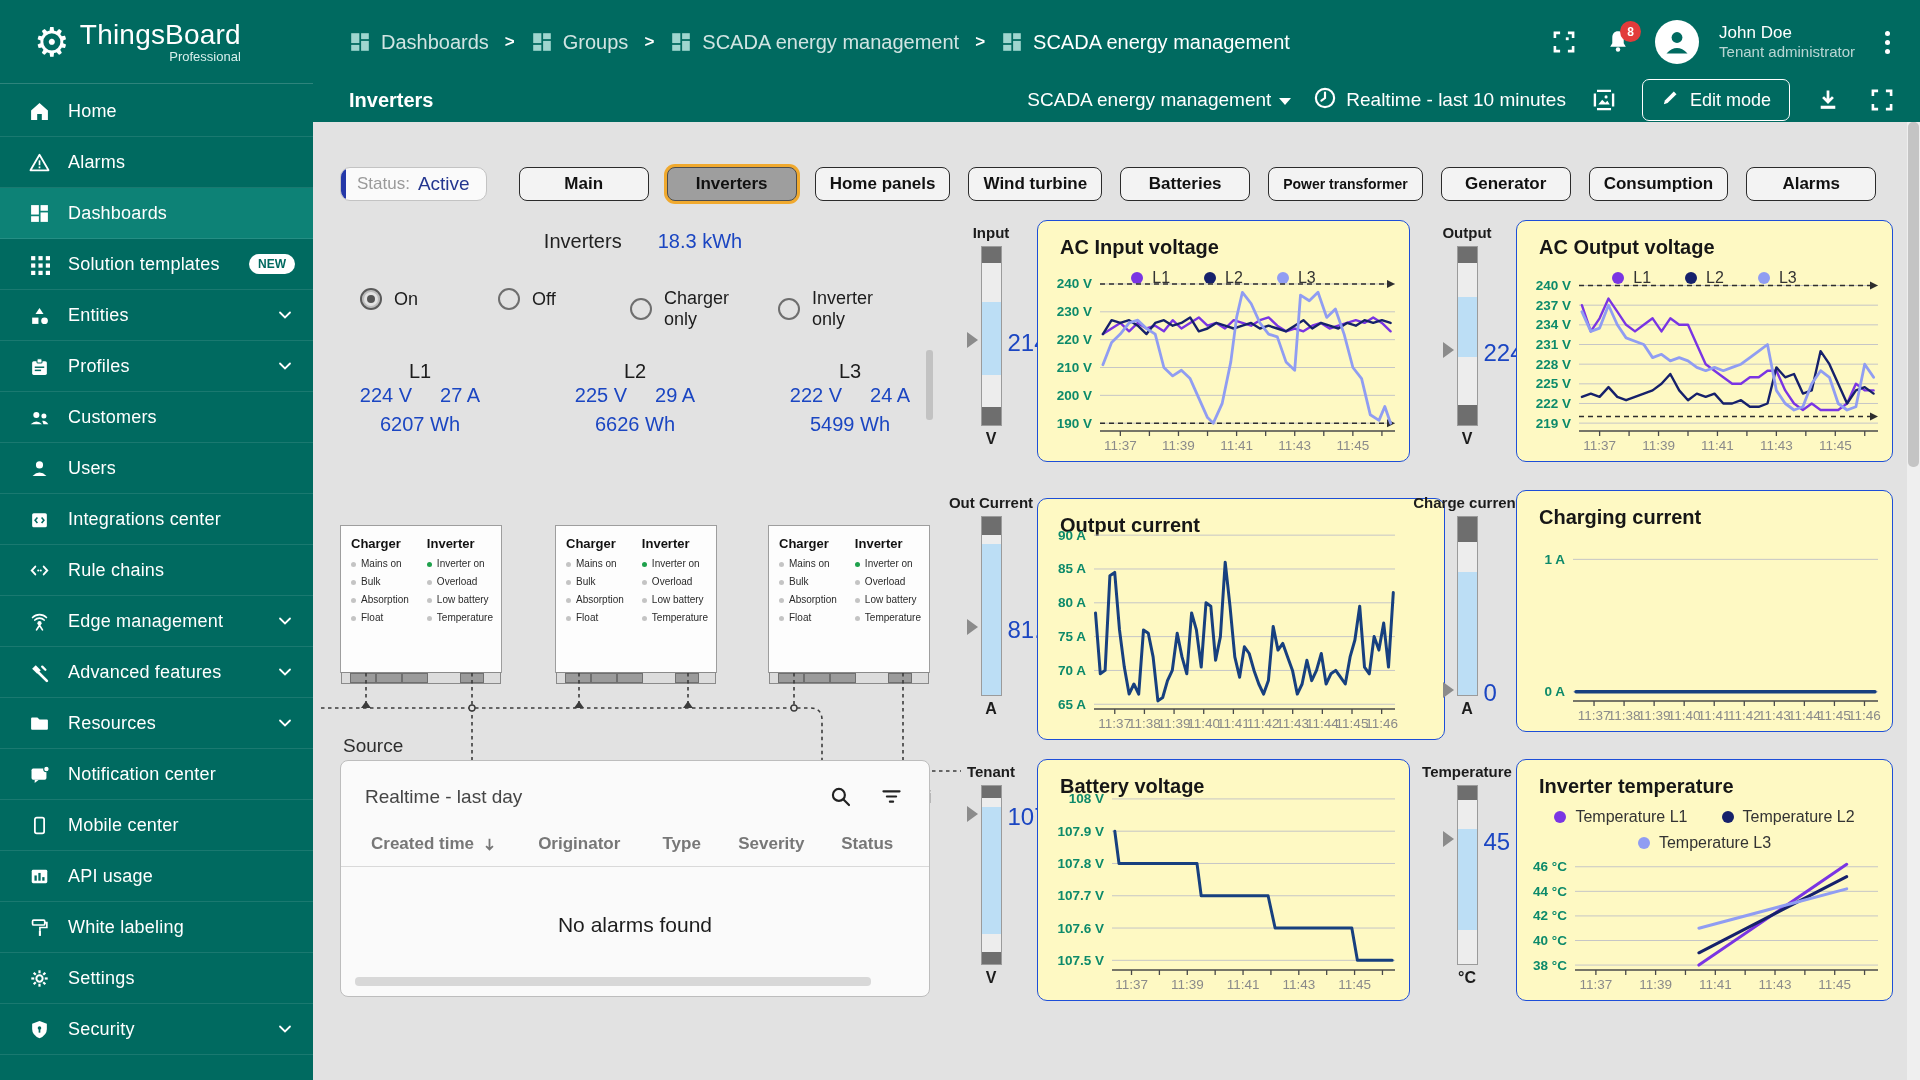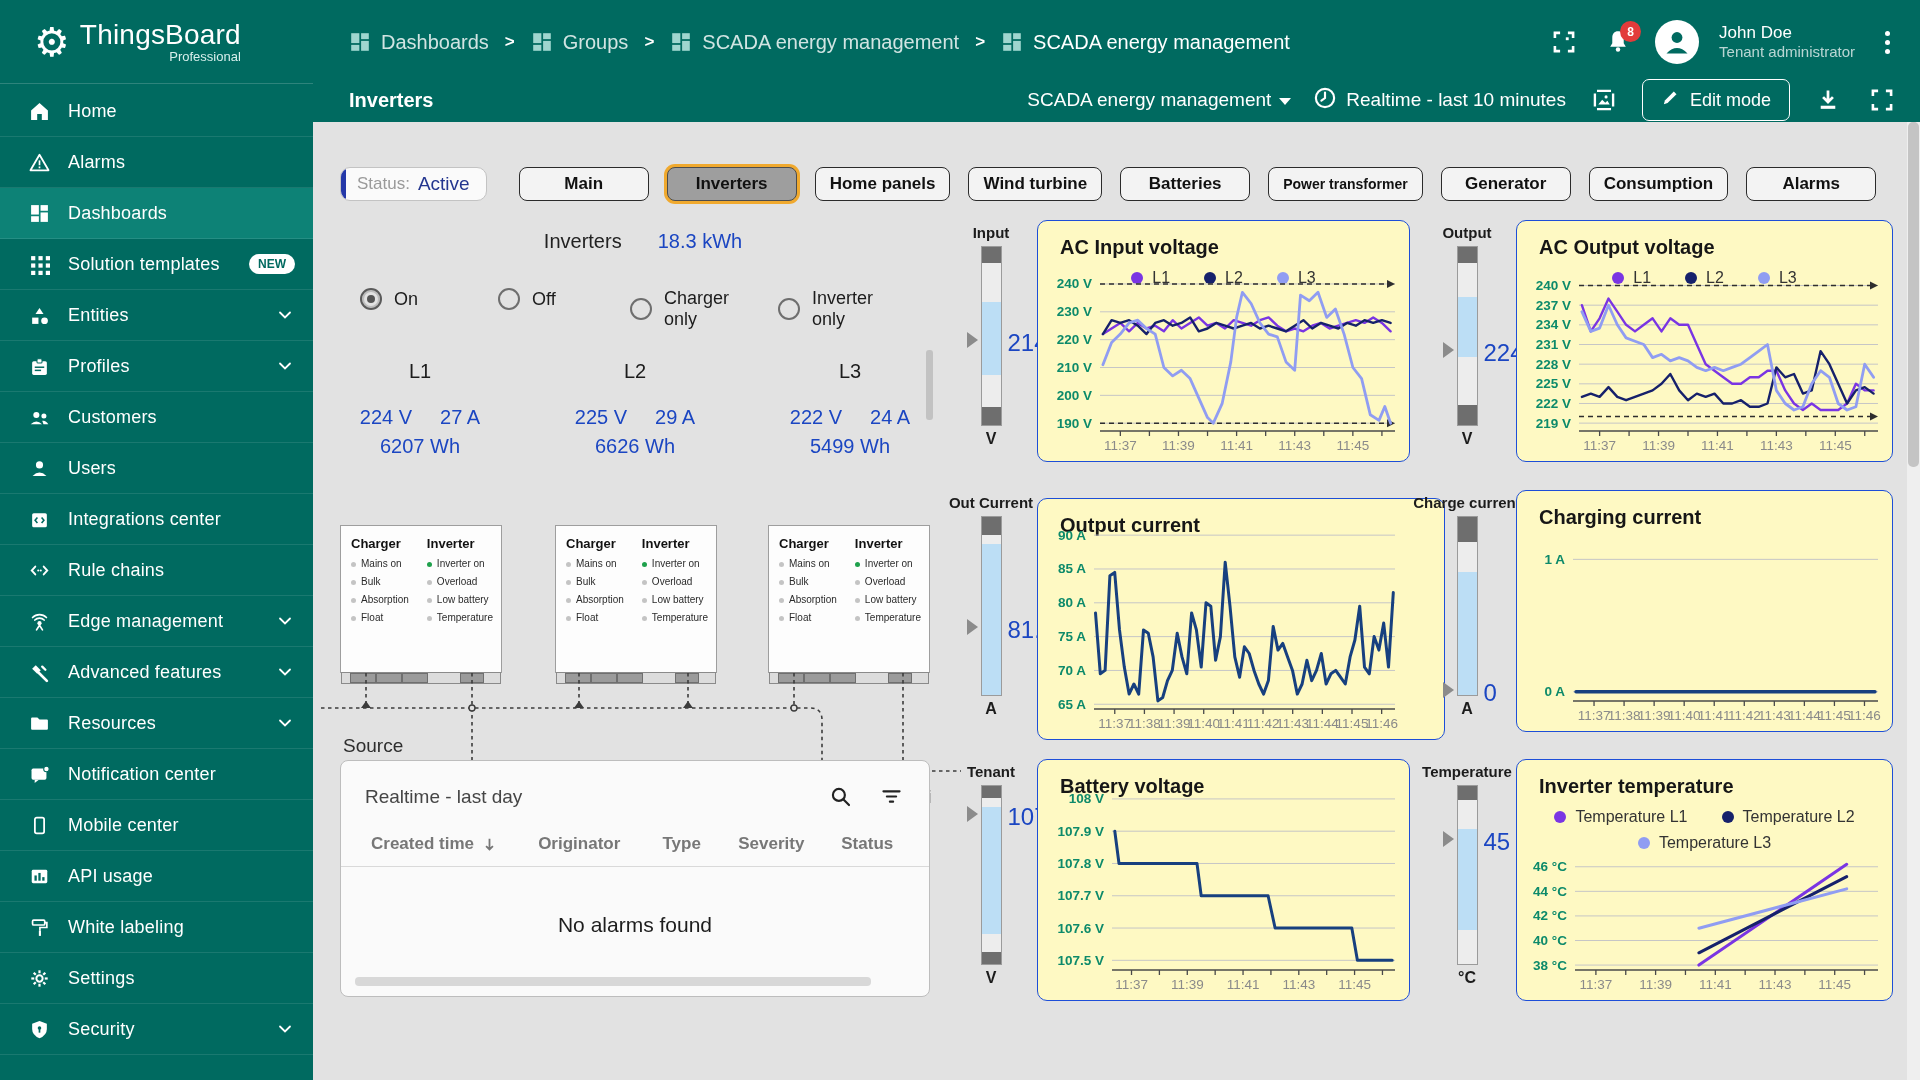--- a/index.html
+++ b/index.html
@@ -75,21 +75,21 @@
   .inv-head .t { color:#222; }
   .inv-head .v { color:#1b46c2; }
   .mode-row { position:absolute; left:27px; top:86px; width:600px; display:flex; }
   .mode { display:flex; align-items:center; gap:12px; cursor:pointer; }
   .radio { width:22px; height:22px; border:2px solid #6e6e6e; border-radius:50%; position:relative; flex:none; background:#fff0; }
   .radio.sel { border-color:#5a5a5a; box-shadow:0 0 0 2px #bdbdbd inset; }
   .radio.sel::after { content:""; position:absolute; left:5px; top:5px; width:8px; height:8px; border-radius:50%; background:#555; }
   .mode-label { font-size:18px; color:#1c1c1c; line-height:1.15; }
   .phase-col { position:absolute; width:200px; text-align:center; }
   .phase-name { font-size:20px; color:#1c1c1c; }
-  .phase-line { margin-top:23px; font-size:20px; color:#1b46c2; display:flex; justify-content:center; gap:28px; }
+  .phase-line { margin-top:1px; font-size:20px; color:#1b46c2; display:flex; justify-content:center; gap:28px; }
   .phase-energy { margin-top:6px; font-size:20px; color:#1b46c2; }
   .inv-box { position:absolute; top:323px; width:162px; height:148px; background:#fdfdfd; border:1px solid #9e9e9e; }
   .inv-box-cols { display:flex; padding:10px 8px 0 10px; gap:10px; }
   .ib-col { flex:1; }
   .ib-title { font-size:13px; font-weight:700; color:#111; margin-bottom:8px; }
   .ib-item { display:flex; align-items:center; gap:5px; font-size:10px; color:#2b2b2b; line-height:1; margin-bottom:8px; white-space:nowrap; }
   .ib-dot { width:5px; height:5px; border-radius:50%; background:#c4c4c4; flex:none; }
   .ib-dot.on { background:#1fa14c; }
   .inv-tabs { position:absolute; left:0; right:0; bottom:-12px; height:12px; background:#dcdcdc; border:1px solid #8a8a8a; }
   .inv-tabs i { position:absolute; top:0; bottom:0; background:#9b9b9b; border:1px solid #6f6f6f; }

